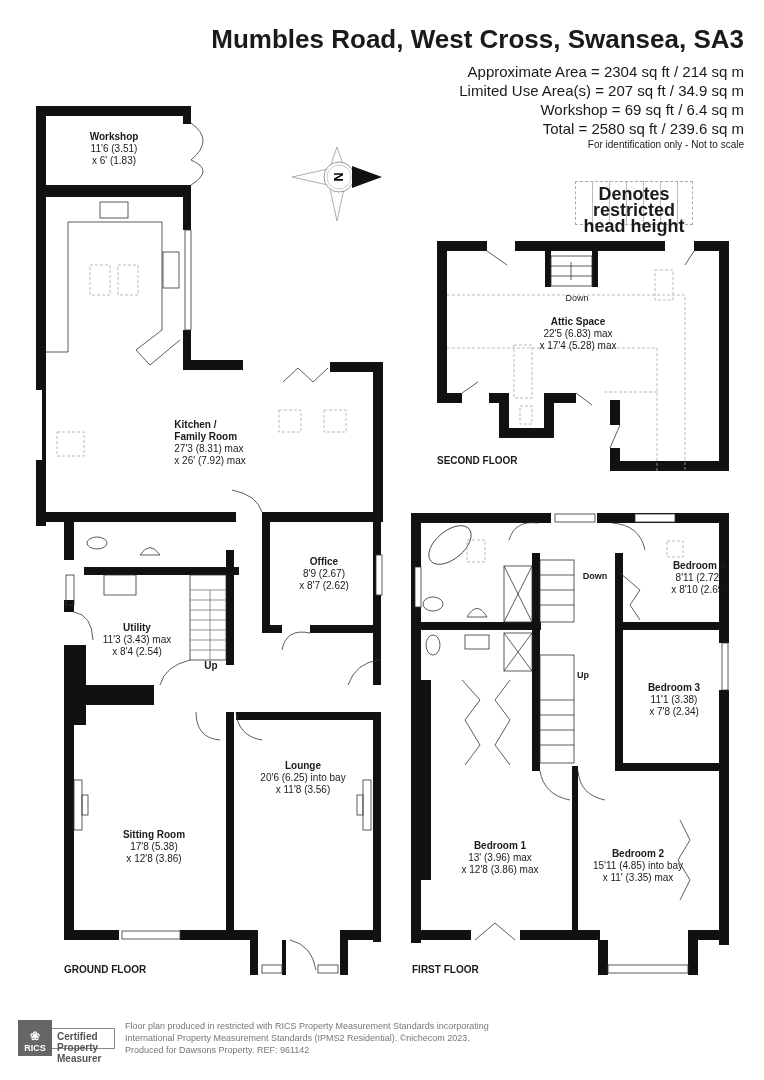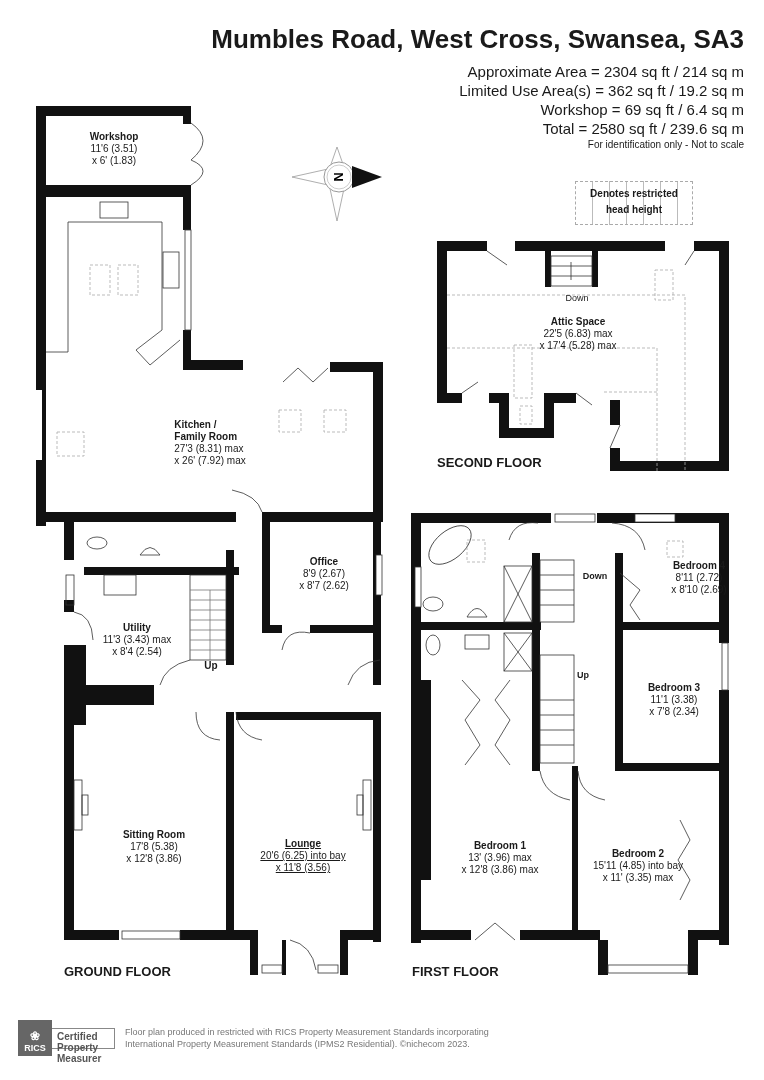--- a/index.html
+++ b/index.html
@@ -1,38 +1,38 @@
 <!DOCTYPE html>
 <html><head>
 <meta charset="utf-8">
 <style>
   html,body{margin:0;padding:0;background:#fff;}
   body{width:764px;height:1080px;position:relative;overflow:hidden;font-family:"Liberation Sans",sans-serif;color:#1a1a1a;}
   .abs{position:absolute;}
   .title{right:20px;top:24px;font-size:26px;font-weight:bold;white-space:nowrap;}
   .areas{right:20px;top:62px;text-align:right;font-size:15px;line-height:19px;}
   .note{right:20px;top:139px;font-size:10px;text-align:right;}
-  .legend{left:575px;top:181px;width:118px;height:44px;border:1px dashed #aaa;font-size:10px;font-weight:bold;text-align:center;line-height:16px;padding-top:4px;box-sizing:border-box;
+  .legend{left:575px;top:181px;width:118px;height:44px;border:1px dashed #aaa;font-size:18px;font-weight:bold;text-align:center;line-height:16px;padding-top:4px;box-sizing:border-box;
     background-image:repeating-linear-gradient(90deg,transparent 0 16px,#bbb 16px 17px);}
   svg.plan{position:absolute;left:0;top:0;}
   .rlabel{font-size:10px;text-align:center;line-height:12px;position:absolute;transform:translateX(-50%);white-space:nowrap;}
   .rlabel b{font-weight:bold;display:block;}
-  .floor{font-size:13px;font-weight:bold;position:absolute;}
+  .floor{font-size:10px;font-weight:bold;position:absolute;}
   .footer{left:18px;top:1020px;display:flex;align-items:center;}
   .rics{width:34px;height:36px;background:#666;color:#fff;font-size:9px;font-weight:bold;display:flex;flex-direction:column;align-items:center;justify-content:flex-end;padding-bottom:3px;box-sizing:border-box;}
   .cert{width:63px;height:21px;border:1px solid #888;border-left:none;font-size:10px;font-weight:bold;color:#555;line-height:11px;padding:2px 5px;box-sizing:border-box;}
   .foottext{margin-left:10px;font-size:9px;color:#777;line-height:12px;}
 </style>
 </head>
 <body>
 
 <div class="abs title">Mumbles Road, West Cross, Swansea, SA3</div>
 <div class="abs areas">
   <div>Approximate Area = 2304 sq ft / 214 sq m</div>
-  <div>Limited Use Area(s) = 362 sq ft / 19.2 sq m</div>
+  <div>Limited Use Area(s) = 207 sq ft / 34.9 sq m</div>
   <div>Workshop = 69 sq ft / 6.4 sq m</div>
   <div>Total = 2580 sq ft / 239.6 sq m</div>
 </div>
 <div class="abs note">For identification only - Not to scale</div>
 <div class="abs legend">
   <div>Denotes restricted</div>
   <div>head height</div>
 </div>
 
 <svg class="plan" width="764" height="1080">
@@ -235,21 +235,21 @@
 </div>
 <div class="rlabel" style="left:324px;top:556px;text-align:center;">
   <b>Office</b><span>8'9 (2.67)</span><br><span>x 8'7 (2.62)</span>
 </div>
 <div class="rlabel" style="left:137px;top:622px;">
   <b>Utility</b><span>11'3 (3.43) max</span><br><span>x 8'4 (2.54)</span>
 </div>
 <div class="rlabel" style="left:154px;top:801px;margin-top:28px;">
   <b>Sitting Room</b><span>17'8 (5.38)</span><br><span>x 12'8 (3.86)</span>
 </div>
-<div class="rlabel" style="left:303px;top:838px;text-decoration:underline;">
+<div class="rlabel" style="left:303px;top:760px;">
   <b>Lounge</b><span>20'6 (6.25) into bay</span><br><span>x 11'8 (3.56)</span>
 </div>
 <div class="rlabel" style="left:211px;top:660px;font-weight:bold;">Up</div>
 <div class="floor" style="left:64px;top:964px;">GROUND FLOOR</div>
 
 <div class="rlabel" style="left:577px;top:292px;font-size:9px;">Down</div>
 <div class="rlabel" style="left:578px;top:316px;">
   <b>Attic Space</b><span>22'5 (6.83) max</span><br><span>x 17'4 (5.28) max</span>
 </div>
 <div class="floor" style="left:437px;top:455px;">SECOND FLOOR</div>
@@ -276,14 +276,15 @@
       <span>RICS</span>
     </div>
   <div class="cert">
     <div>Certified</div>
     <div>Property</div>
     <div>Measurer</div>
   </div>
   <div class="foottext">
     <div>Floor plan produced in restricted with RICS Property Measurement Standards incorporating</div>
     <div>International Property Measurement Standards (IPMS2 Residential).   ©nichecom 2023.</div>
+    <div>Produced for Dawsons Property.   REF:  961142</div>
   </div>
 </div>
 
 </body></html>

